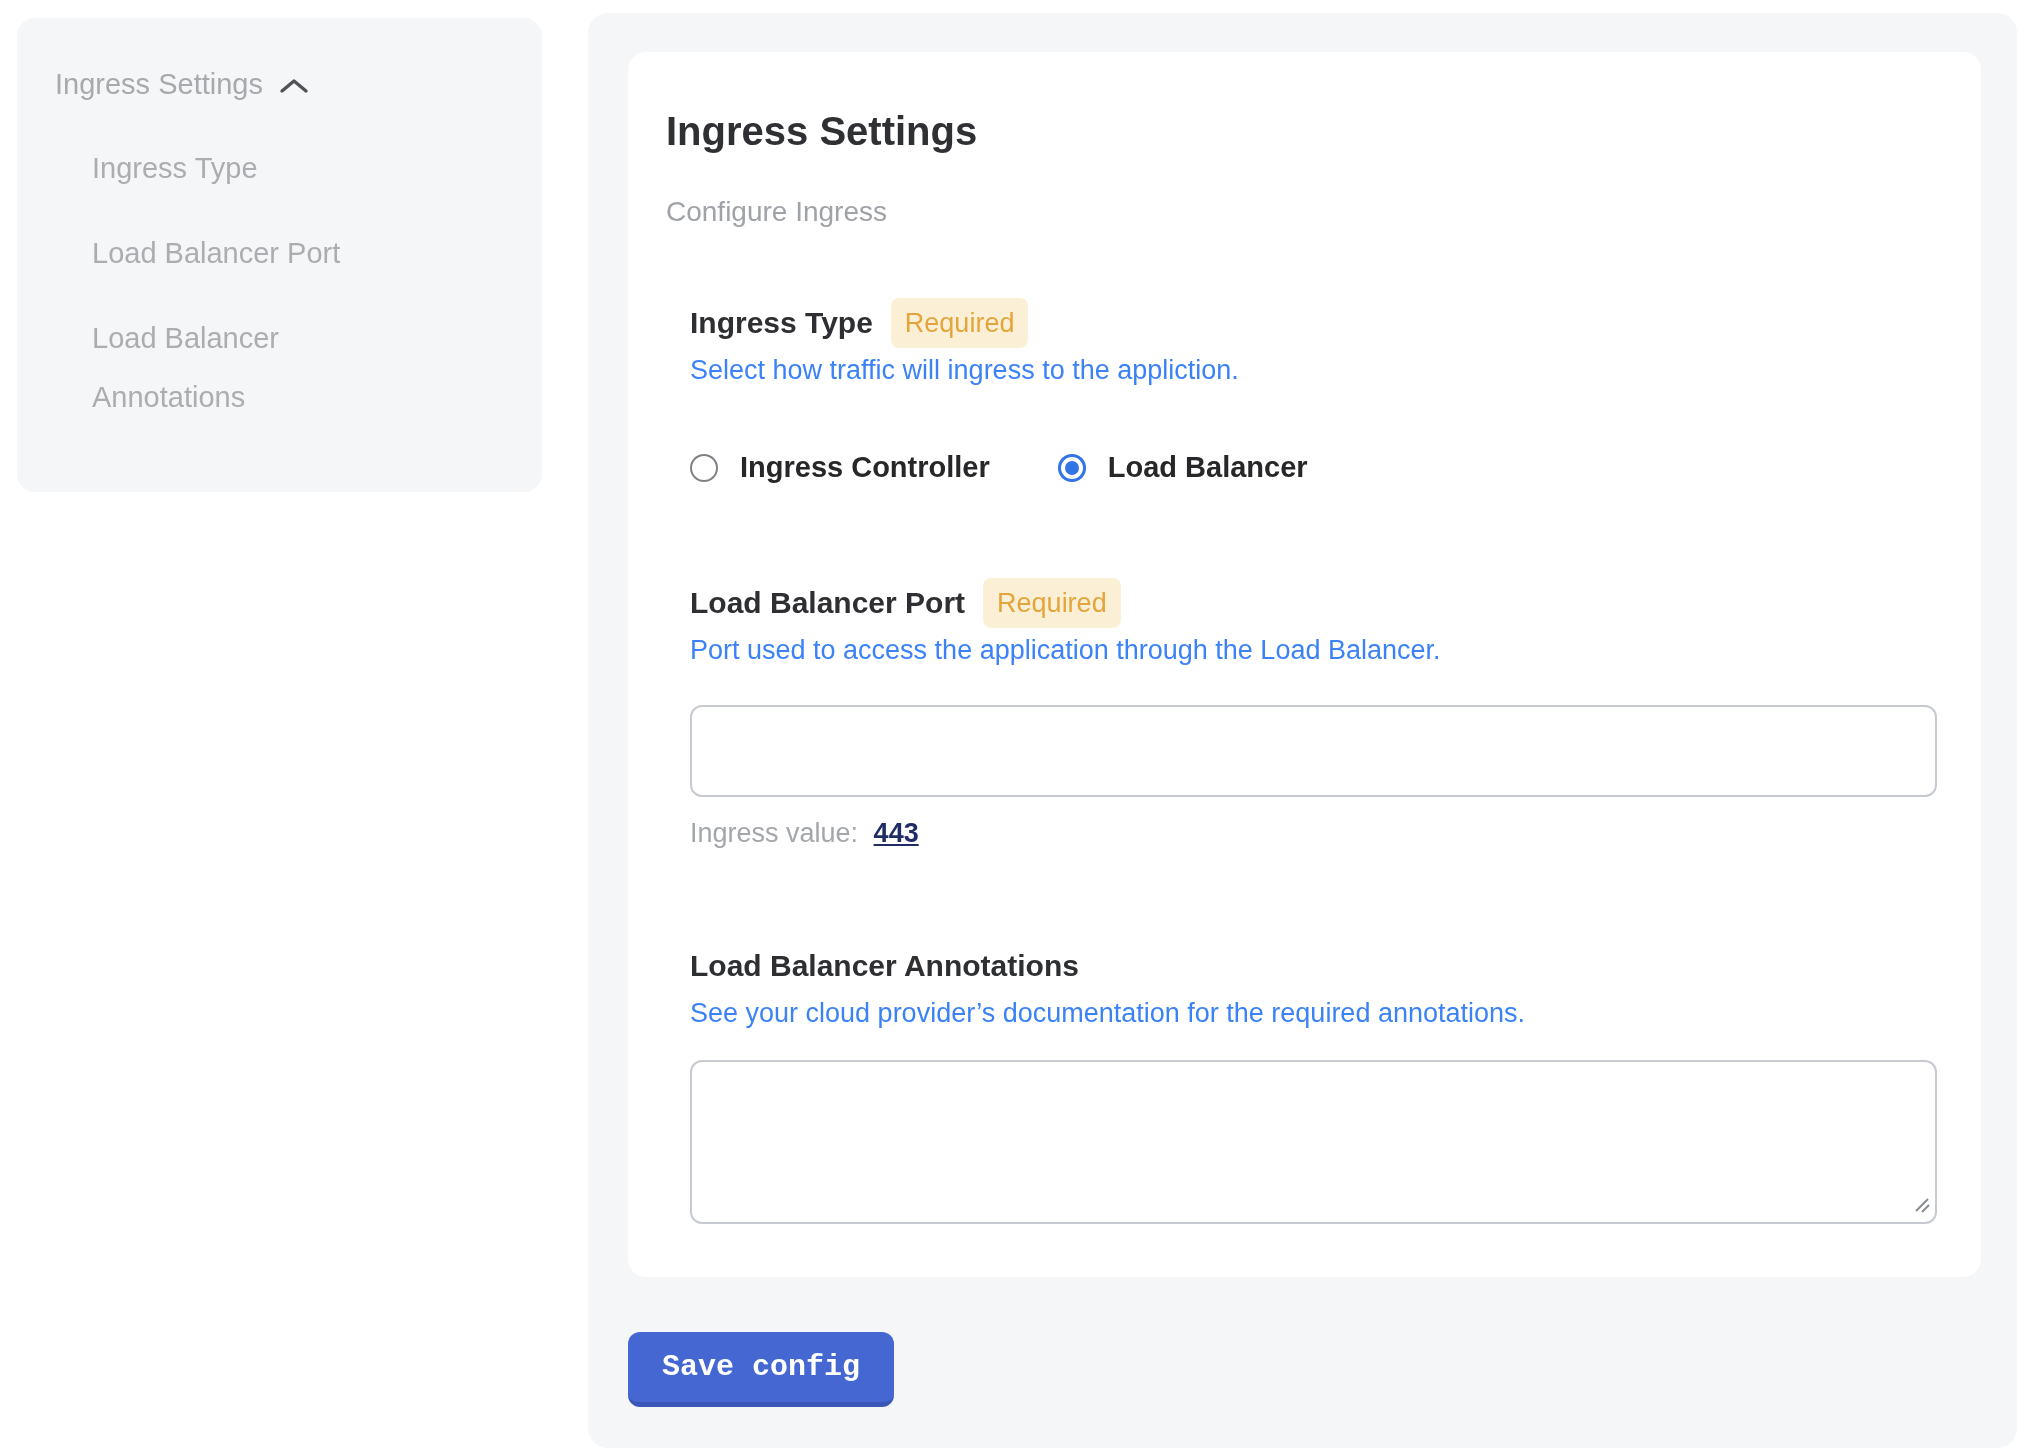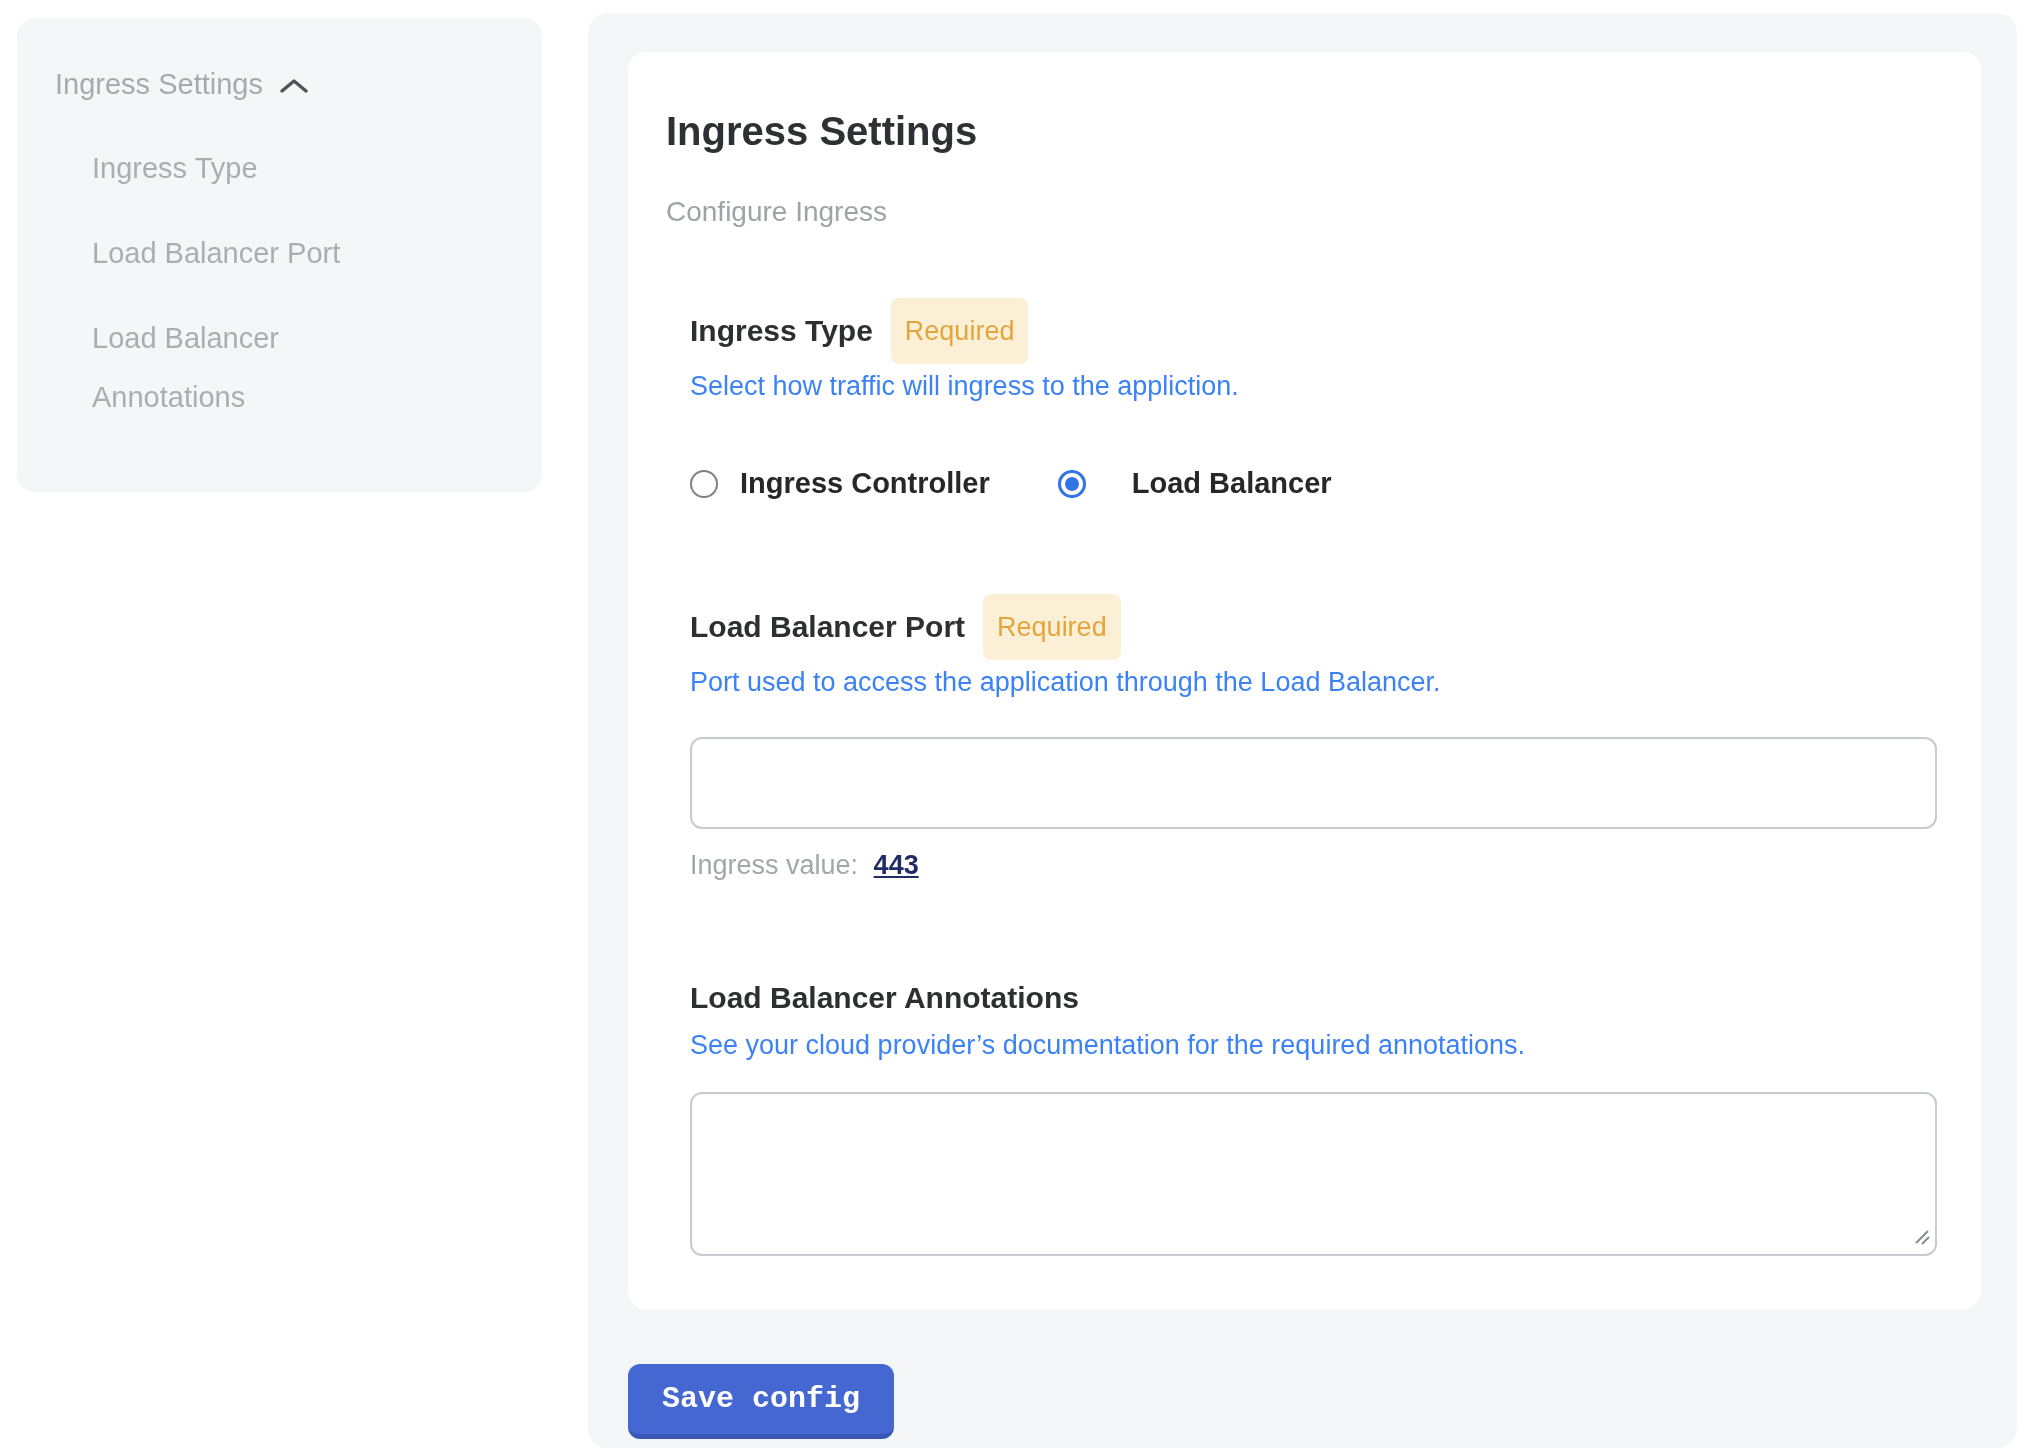--- a/index.html
+++ b/index.html
@@ -46,28 +46,28 @@
 
   .section { margin-left: 24px; }
   .section-1 { margin-top: 70px; }
   .section-2 { margin-top: 94px; }
   .section-3 { margin-top: 92px; }
 
   .section-heading-row { display: flex; align-items: center; gap: 18px; min-height: 50px; }
   .section-heading { font-size: 30px; font-weight: 700; color: #2E2F32; }
   .badge {
     background: #FBF0D5; color: #E5A53D; font-size: 27px; line-height: 34px;
-    padding: 16px 14px; border-radius: 8px;
+    padding: 8px 14px; border-radius: 8px;
   }
   .section-desc { margin-top: 6px; font-size: 27px; line-height: 33px; color: #3b82f6; }
 
   
   .radio-row { display: flex; align-items: center; margin-top: 64px; }
   .radio-group { display: flex; align-items: center; cursor: pointer; }
-  .radio-group + .radio-group { margin-left: 68px; gap: 24px; }
+  .radio-group + .radio-group { margin-left: 68px; }
   .radio-circle {
     width: 28px; height: 28px; border-radius: 50%; box-sizing: border-box;
     background: #ffffff; display: flex; align-items: center; justify-content: center;
     flex: 0 0 auto;
   }
   .radio-circle.unselected { border: 2.5px solid #808186; }
   .radio-circle.selected { border: 3.5px solid #3273E8; }
   .radio-dot { width: 14px; height: 14px; border-radius: 50%; background: #3273E8; }
   .radio-label { margin-left: 22px; font-size: 29px; font-weight: 700; color: #27272A; }
 

